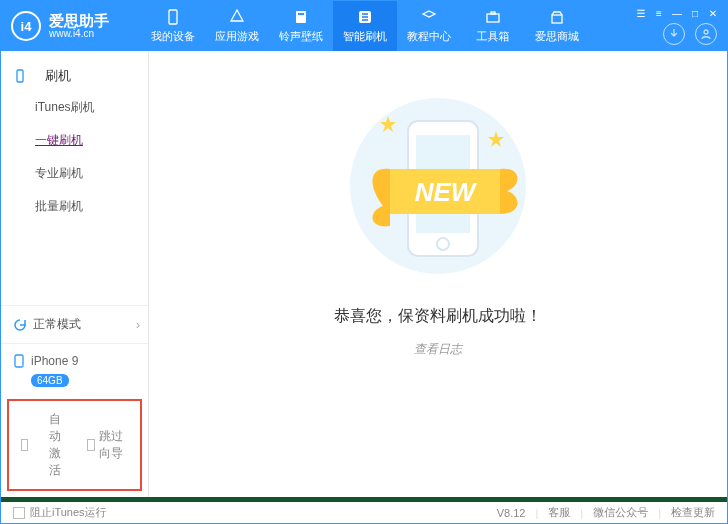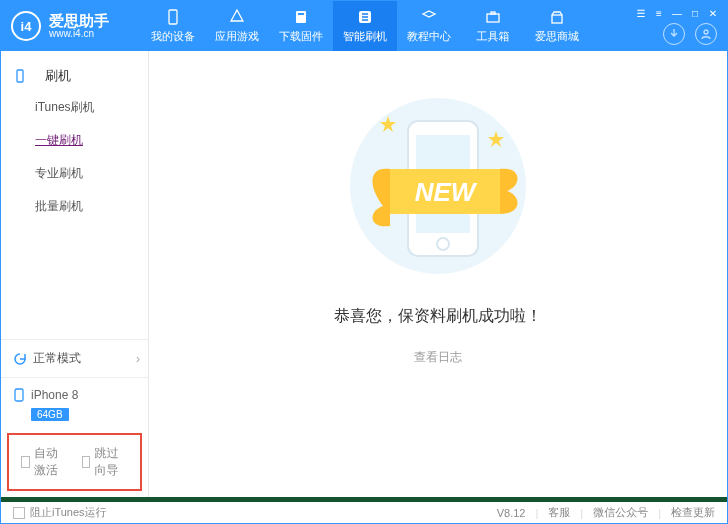--- a/index.html
+++ b/index.html
@@ -26,28 +26,28 @@
   .side-group { margin-bottom:6px; }
   .group-head { padding:6px 12px; font-size:13px; color:#333; display:flex; align-items:center; gap:18px; }
   .group-icon { width:14px; height:14px; display:inline-block; }
   .side-item { padding:8px 10px 8px 34px; font-size:12px; color:#555; cursor:pointer; }
   .side-item.active { color:#701a75;text-decoration:underline; }
   .side-status { border-top:1px solid #eee; padding:10px 12px; font-size:12px; color:#555; display:flex; align-items:center; gap:6px; position:relative;}
   .refresh-icon { width:14px; height:14px; color:#2f97ff; }
   .side-device { border-top:1px solid #eee; padding:10px 12px 8px; }
   .device-line1 { display:flex; align-items:center; gap:6px; color:#666; font-size:12px; }
   .phone-icon { width:12px; height:14px; color:#2f97ff; }
-  .device-cap { display:inline-block; background:#2f97ff; color:#fff; font-size:10px; padding:1px 6px; border-radius:1px; margin-top:6px; margin-left:18px;}
+  .device-cap { display:inline-block; background:#2f97ff; color:#fff; font-size:10px; padding:1px 6px; border-radius:6px; margin-top:6px; margin-left:18px;}
   .side-options { padding:10px 12px; display:flex; align-items:center; gap:14px; color:#888; font-size:12px; border:2px solid #e74c3c; margin:4px 6px 6px 6px;}
   .cb { width:12px; height:12px; border:1px solid #bbb; display:inline-block; background:#fff; }
   .content { flex:1; display:flex; flex-direction:column; align-items:center; background:#fff; position:relative; }
   .illus { margin-top:40px; }
   .success-text { margin-top:22px; font-size:16px; color:#333; }
   .ok-btn { margin-top:16px; width:120px; height:28px; border:1px solid #d6d6d6; background:#fff; font-size:13px; color:#555; cursor:pointer; display:flex; align-items:center; justify-content:center;}
-  .log-link { margin-top:22px; font-size:12px; color:#999; cursor:pointer; }
+  .log-link { margin-top:14px; font-size:12px; color:#999; cursor:pointer;font-style:italic; }
   .footer { height:26px; border-top:5px solid #14532d; display:flex; align-items:center; font-size:11px; color:#888; }
   .footer-left { padding-left:12px; display:flex; align-items:center; gap:6px; flex:1; }
   .footer-right { padding-right:12px; display:flex; align-items:center; gap:10px; }
   .divider { color:#ddd; }
   .chev-right { position:absolute; right:8px; color:#aaa; }
 </style>
 </head>
 <body>
 
 <div class="window">
@@ -76,21 +76,21 @@
           </span>
         <span class="label">应用游戏</span>
       </div>
       <div class="nav-item">
         <span class="icon">
             <svg width="16" height="16" viewBox="0 0 16 16">
               <rect x="3" y="2" width="10" height="12" rx="1" fill="#fff"></rect>
               <rect x="5" y="4" width="6" height="2" fill="#2f97ff"></rect>
             </svg>
           </span>
-        <span class="label">下载固件</span>
+        <span class="label">铃声壁纸</span>
       </div>
       <div class="nav-item active">
         <span class="icon">
             <svg width="16" height="16" viewBox="0 0 16 16">
               <rect x="2" y="2" width="12" height="12" rx="2" fill="#fff"></rect>
               <path d="M5 5 h6 M5 8 h6 M5 11 h6" stroke="#1a7ff0" stroke-width="1.3"></path>
             </svg>
           </span>
         <span class="label">智能刷机</span>
       </div>
@@ -165,26 +165,26 @@
               <path d="M12 2 V7 H7" fill="none" stroke="currentColor" stroke-width="1.5"></path>
             </svg></span>
         <span>正常模式</span>
         <span class="chev-right">›</span>
       </div>
       <div class="side-device">
         <div class="device-line1">
           <span class="phone-icon"><svg width="12" height="14" viewBox="0 0 12 14">
                 <rect x="2" y="1" width="8" height="12" rx="1.5" fill="none" stroke="currentColor" stroke-width="1.3"></rect>
               </svg></span>
-          <span>iPhone 8</span>
+          <span>iPhone 9</span>
         </div>
         <span class="device-cap">64GB</span>
       </div>
       <div class="side-options">
-        <label style="display:flex;align-items:center;gap:4px;cursor:pointer;">
+        <label style="display:flex;align-items:center;gap:21px;cursor:pointer;">
           <span class="cb"></span>
           <span>自动激活</span>
         </label>
         <label style="display:flex;align-items:center;gap:4px;cursor:pointer;">
           <span class="cb"></span>
           <span>跳过向导</span>
         </label>
       </div>
     </div>
 

